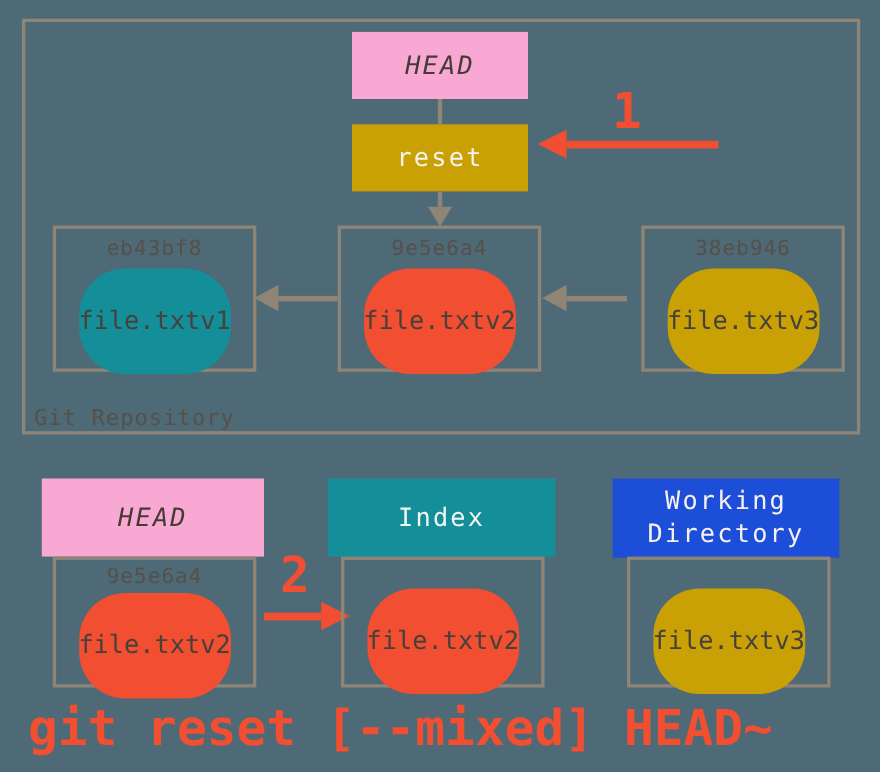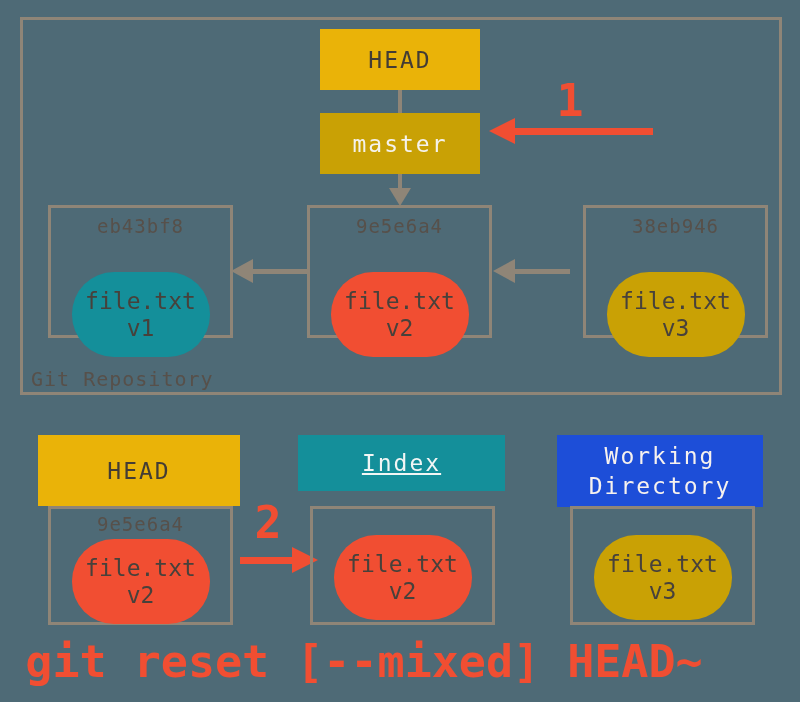--- a/index.html
+++ b/index.html
@@ -21,55 +21,55 @@
     left: 31px; top: 367px;
     font-size: 20px; line-height: 24px; color: #57504a; letter-spacing: 1px;
   }
 
   
   .hdr {
     display: flex; align-items: center; justify-content: center;
     box-sizing: border-box; text-align: center;
     font-size: 23px; letter-spacing: 2px;
   }
-  .hdr-light { background: #eab308; color: #433c35; }
+  .hdr-light { background: #f9a8d4; color: #433c35; font-style: italic; }
   .hdr-gold  { background: #c9a105; color: #f4f2ec; }
   .hdr-teal  { background: #148f9a; color: #f2f6f5; }
   .hdr-red   { background: #1d4ed8; color: #f6f1ee; }
 
   .head-box-top   { left: 320px; top: 29px;  width: 160px; height: 61px; }
   .master-box     { left: 320px; top: 113px; width: 160px; height: 61px; }
 
   .head-header  { left: 38px;  top: 435px; width: 202px; height: 71px; }
-  .index-header { left: 298px; top: 435px; width: 207px; height: 56px; text-decoration: underline; }
+  .index-header { left: 298px; top: 435px; width: 207px; height: 71px; }
   .wd-header    { left: 557px; top: 435px; width: 206px; height: 72px; line-height: 30px; letter-spacing: 2px; }
 
   
   .gray-vline { width: 4px; background: #8f8577; }
   .gray-hline { height: 5px; background: #8f8577; }
   .tri { width: 0; height: 0; }
   .tri-down-gray  { border-left: 11px solid transparent; border-right: 11px solid transparent; border-top: 18px solid #8f8577; }
   .tri-left-gray  { border-top: 12px solid transparent; border-bottom: 12px solid transparent; border-right: 22px solid #8f8577; }
   .tri-left-red   { border-top: 13px solid transparent; border-bottom: 13px solid transparent; border-right: 26px solid #f14e32; }
   .tri-right-red  { border-top: 13px solid transparent; border-bottom: 13px solid transparent; border-left: 26px solid #f14e32; }
   .red-hline { height: 7px; background: #f14e32; }
 
   
   .cell-box {
     border: 3px solid #8f8577; box-sizing: border-box;
     display: flex; flex-direction: column; align-items: center;
   }
-  .commit-box { top: 205px; width: 185px; height: 133px; gap: 28px; }
+  .commit-box { top: 205px; width: 185px; height: 133px; }
   .file-box   { top: 506px; width: 185px; height: 119px; }
   .hash { font-size: 19px; line-height: 22px; color: #57504a; margin-top: 7px; letter-spacing: 1px; }
   .file-box .hash { margin-top: 4px; }
 
   .blob {
-    width: 138px; height: 85px; border-radius: 42px;
-    display: flex; flex-direction: column; align-items: center; justify-content: center;
+    width: 138px; height: 96px; border-radius: 42px;
+    display: flex; flex-direction: row; align-items: center; justify-content: center;
     font-size: 23px; line-height: 27px; color: #47413b; text-align: center;
     margin-top: 7px; flex-shrink: 0;
   }
   .file-box .blob { margin-top: 4px; }
   .file-box .blob-solo { margin-top: 26px; }
   .blob-teal { background: #148f9a; }
   .blob-red  { background: #f14e32; }
   .blob-gold { background: #c9a105; }
 
   
@@ -88,21 +88,21 @@
 <div class="abs repo-frame"></div>
 <div class="abs repo-label">Git Repository</div>
 
 <div class="abs hdr hdr-light head-box-top">
   <span>HEAD</span>
 </div>
 
 <div class="abs gray-vline" style="left:398px; top:90px; height:23px;"></div>
 
 <div class="abs hdr hdr-gold master-box">
-  <span>master</span>
+  <span>reset</span>
 </div>
 
 <div class="abs gray-vline" style="left:398px; top:174px; height:14px;"></div>
 <div class="abs tri tri-down-gray" style="left:389px; top:188px;"></div>
 
 <div class="abs step-label" style="left:545px; top:78px;">1</div>
 <div class="abs tri tri-left-red" style="left:489px; top:118px;"></div>
 <div class="abs red-hline" style="left:515px; top:128px; width:138px;"></div>
 
 <div class="abs cell-box commit-box" style="left:48px;">

